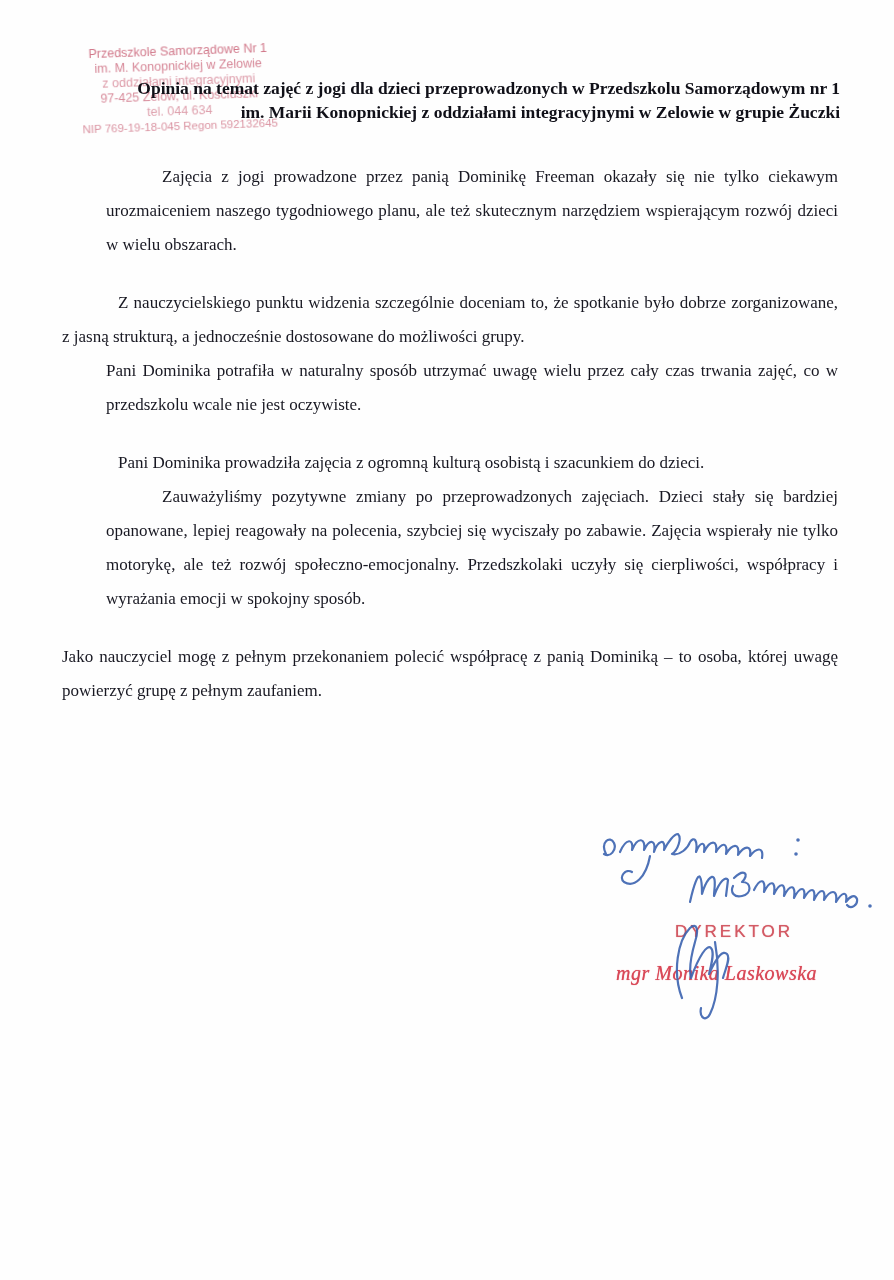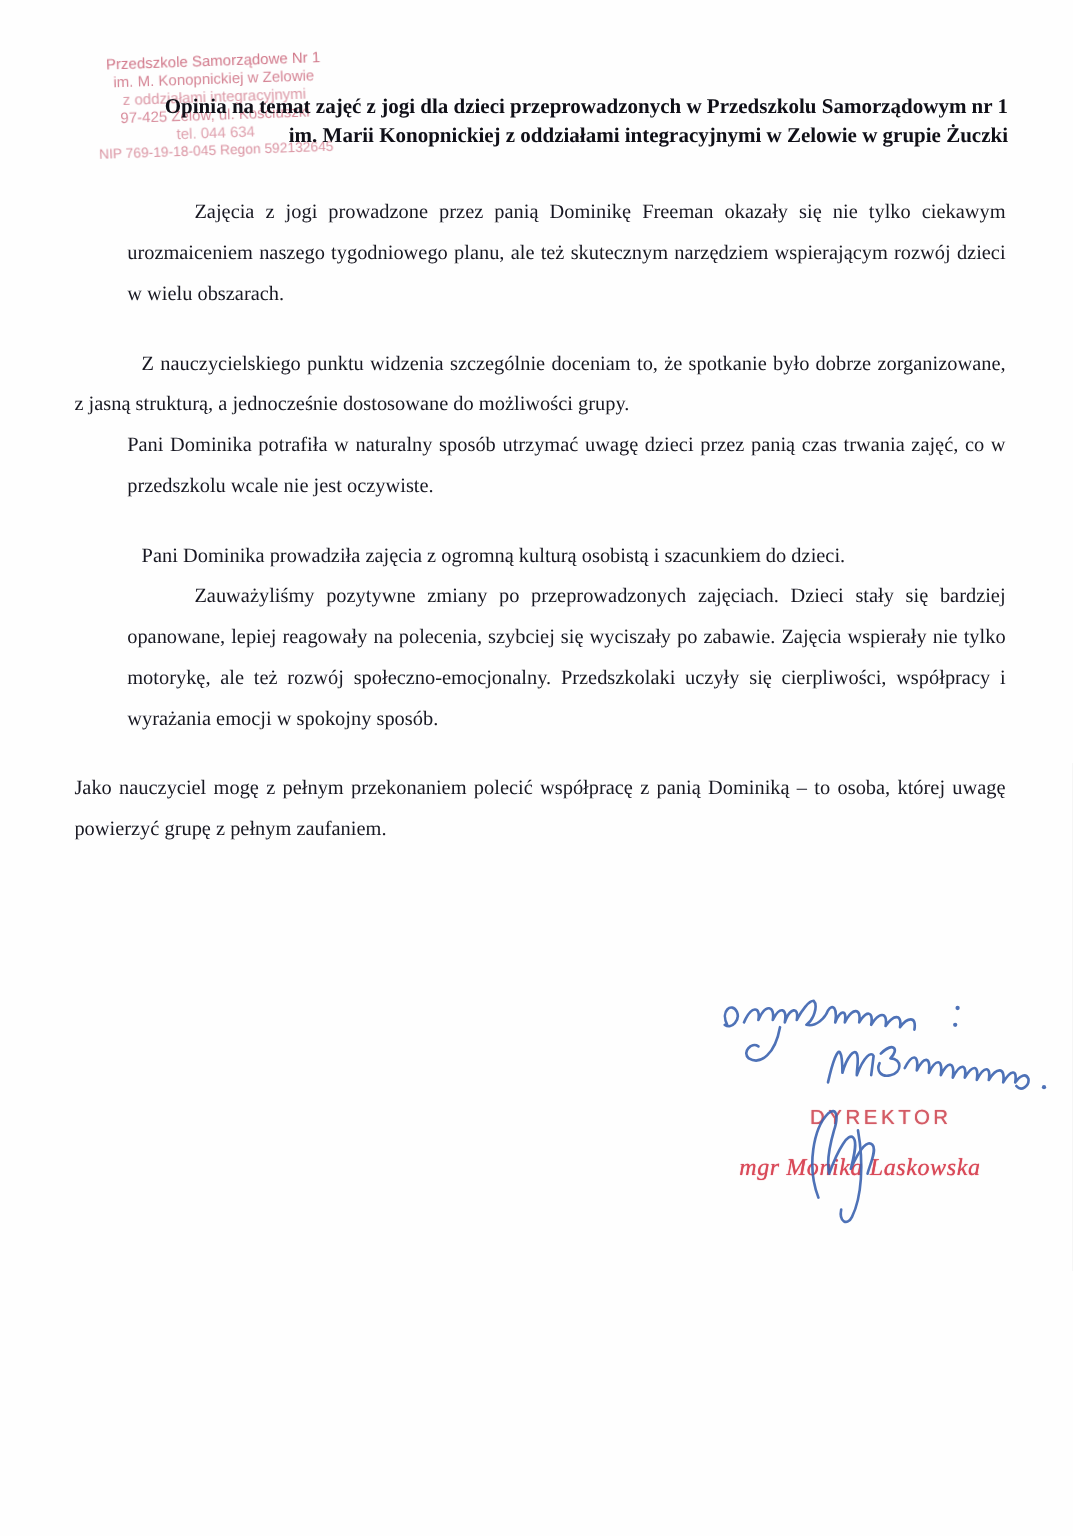--- a/index.html
+++ b/index.html
@@ -120,21 +120,21 @@
   </div>
 
   <div class="doc-title">
     <div>Opinia na temat zajęć z jogi dla dzieci przeprowadzonych w Przedszkolu Samorządowym nr 1</div>
     <div>im. Marii Konopnickiej z oddziałami integracyjnymi w Zelowie w grupie Żuczki</div>
   </div>
 
   <div class="content">
     <p class="p-indent gap-after">Zajęcia z jogi prowadzone przez panią Dominikę Freeman okazały się nie tylko ciekawym urozmaiceniem naszego tygodniowego planu, ale też skutecznym narzędziem wspierającym rozwój dzieci w wielu obszarach.</p>
     <p class="p-indent">Z nauczycielskiego punktu widzenia szczególnie doceniam to, że spotkanie było dobrze zorganizowane, z jasną strukturą, a jednocześnie dostosowane do możliwości grupy.</p>
-    <p class="gap-after">Pani Dominika potrafiła w naturalny sposób utrzymać uwagę dzieci przez panią czas trwania zajęć, co w przedszkolu wcale nie jest oczywiste.</p>
+    <p class="gap-after">Pani Dominika potrafiła w naturalny sposób utrzymać uwagę wielu przez cały czas trwania zajęć, co w przedszkolu wcale nie jest oczywiste.</p>
     <p class="p-indent">Pani Dominika prowadziła zajęcia z ogromną kulturą osobistą i szacunkiem do dzieci.</p>
     <p class="p-indent gap-after">Zauważyliśmy pozytywne zmiany po przeprowadzonych zajęciach. Dzieci stały się bardziej opanowane, lepiej reagowały na polecenia, szybciej się wyciszały po zabawie. Zajęcia wspierały nie tylko motorykę, ale też rozwój społeczno-emocjonalny. Przedszkolaki uczyły się cierpliwości, współpracy i wyrażania emocji w spokojny sposób.</p>
     <p>Jako nauczyciel mogę z pełnym przekonaniem polecić współpracę z panią Dominiką – to osoba, której uwagę powierzyć grupę z pełnym zaufaniem.</p>
   </div>
 
   <div class="handwriting" aria-label="otrzymałam :">
     <svg width="296" height="104" viewBox="0 0 296 104">
       <g fill="none" stroke="#3c63b0" stroke-width="2.2" stroke-linecap="round" stroke-linejoin="round" opacity="0.9">
 
         <path d="M14,42 C8,30 18,23 22,31 C25,38 18,46 12,42

